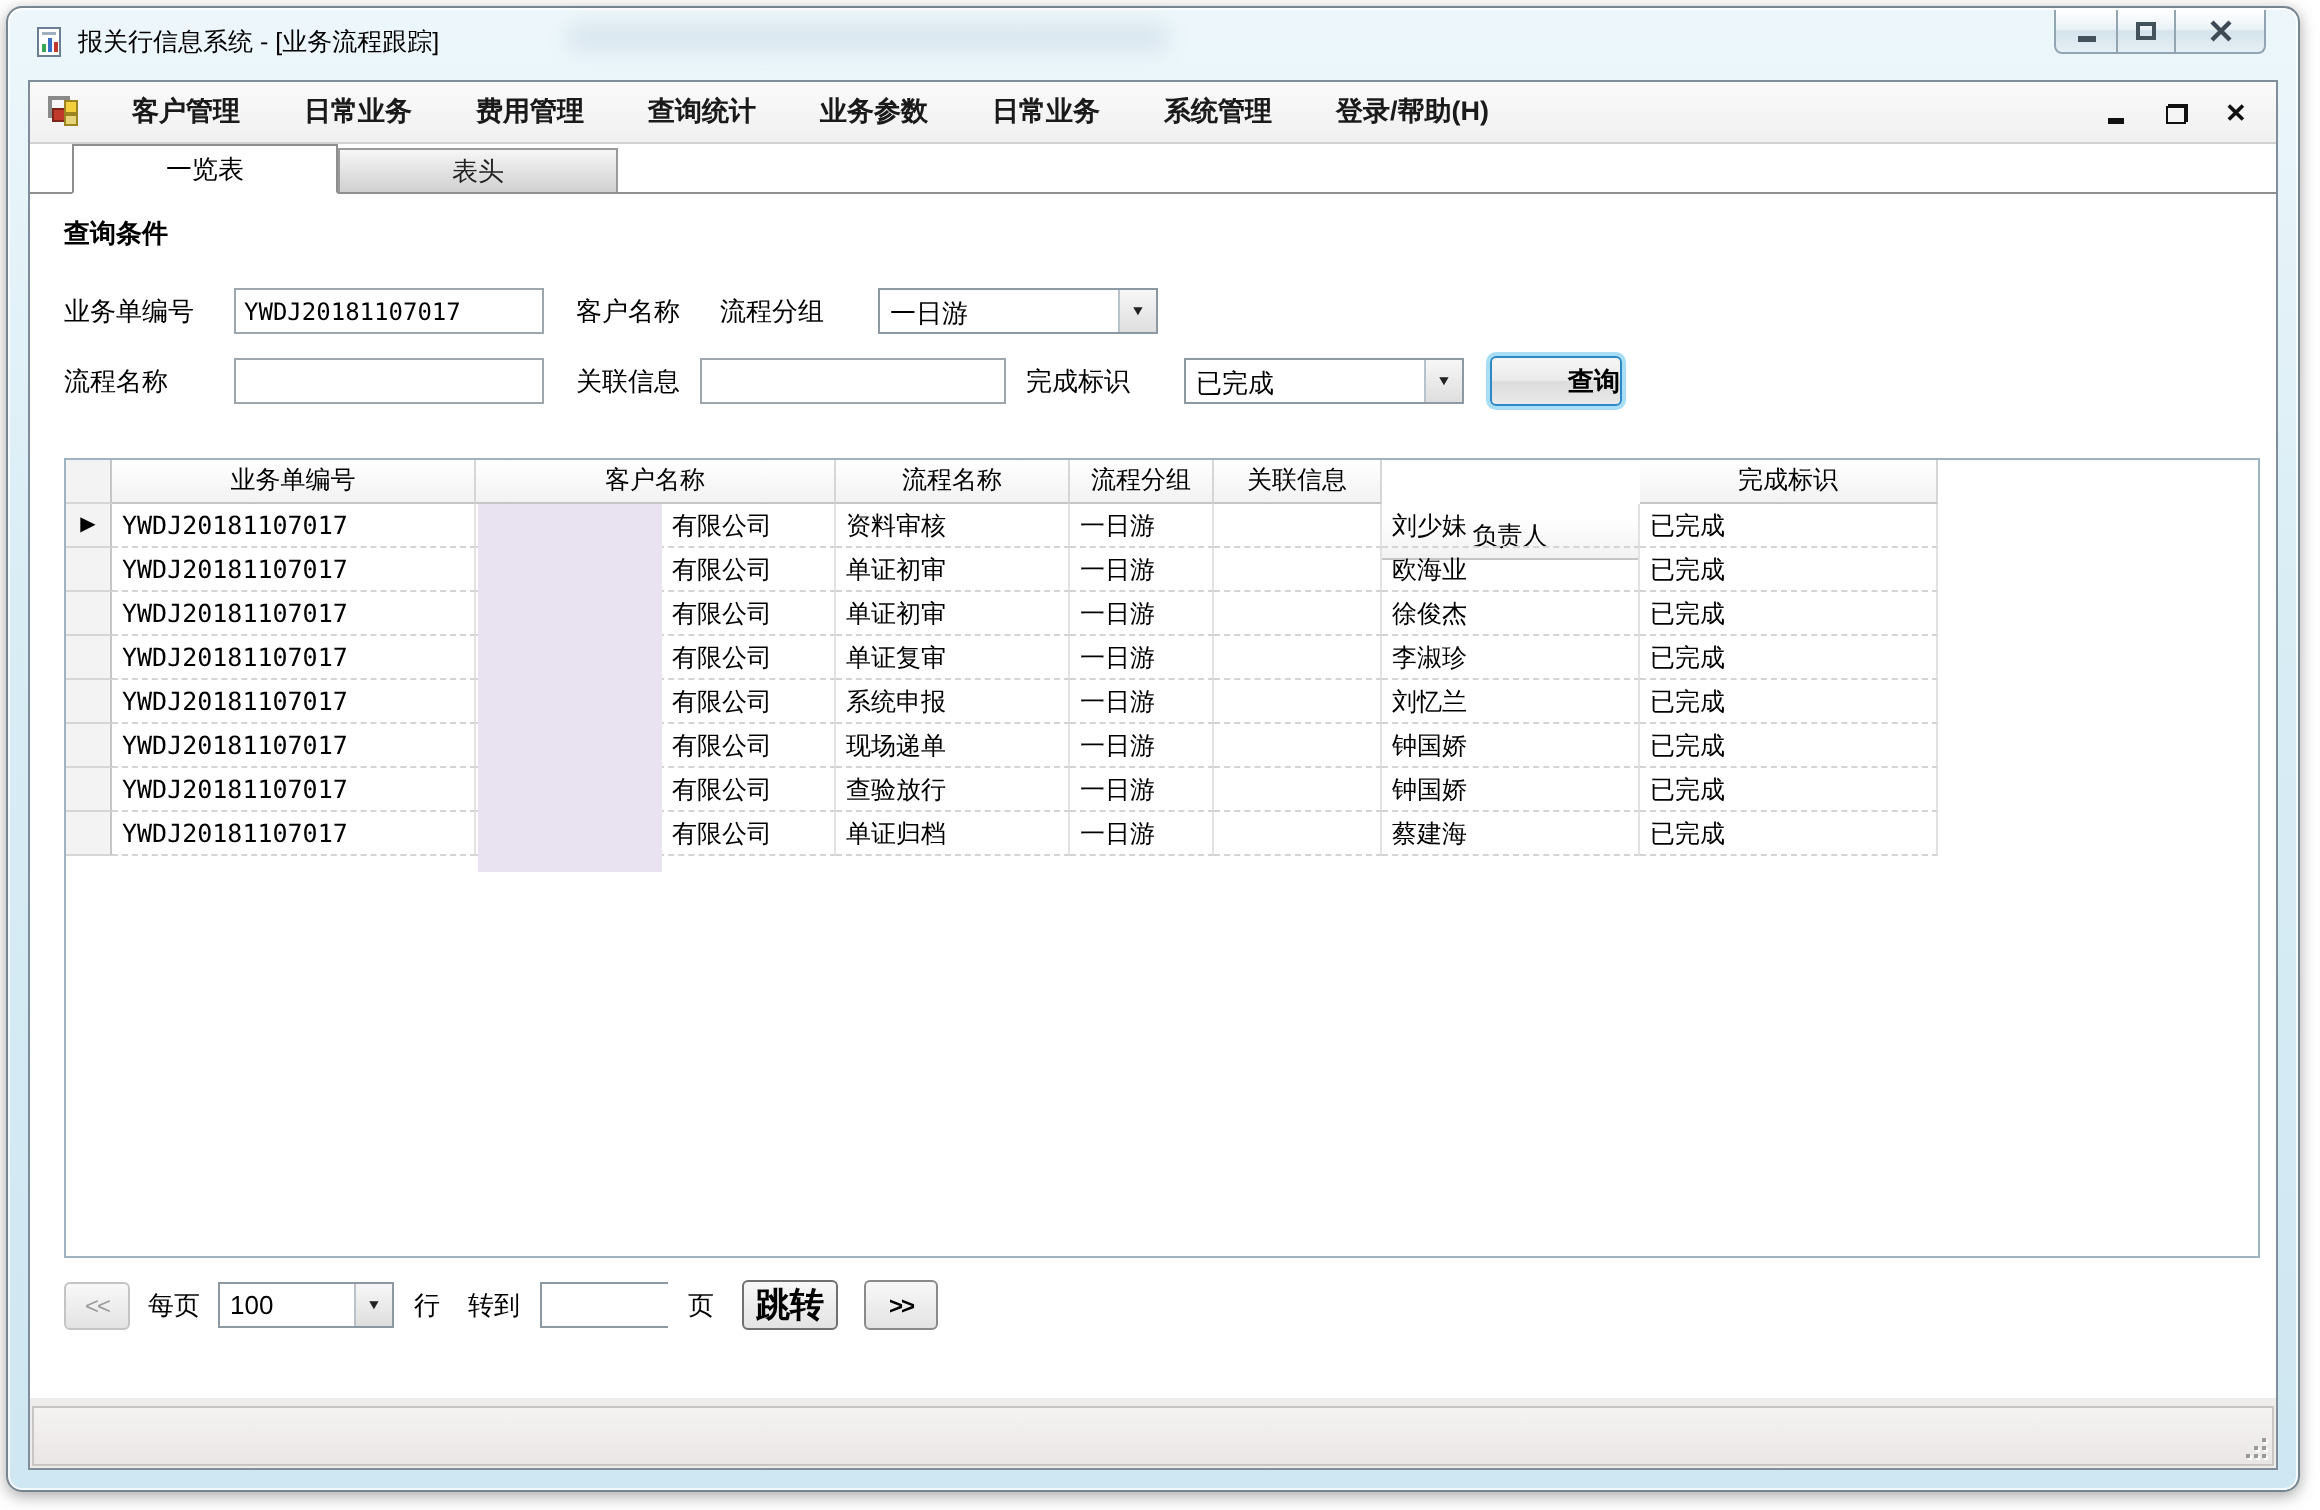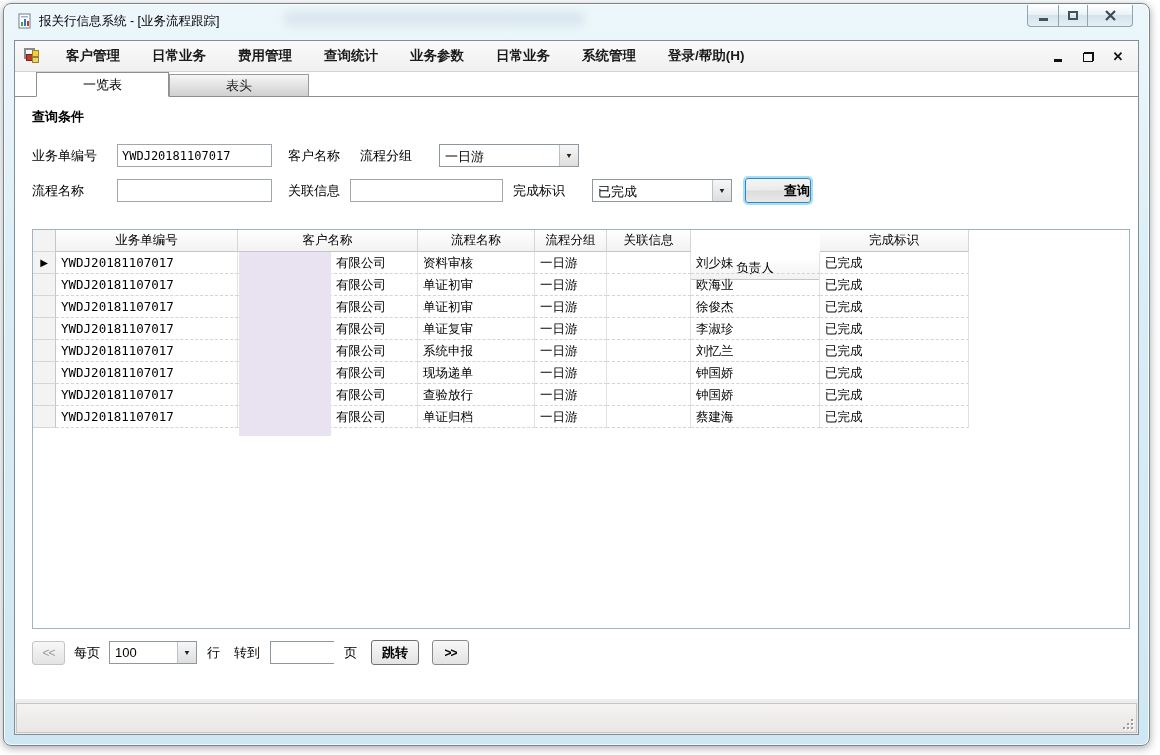--- a/index.html
+++ b/index.html
@@ -104,21 +104,21 @@
   .pg-first { width:33px; color:#9b9b9b; border-color:#c4c4c4; letter-spacing:-1px; }
   .pg-label { margin:0 9px; }
   .pg-combo { width:88px; height:23px; }
   .pg-unit { margin:0 14px 0 10px; }
   .spinbox { width:64px; height:23px; border:1px solid #8e98a0; background:#fff; display:flex; }
   .spin-val { flex:1; border:none; outline:none; text-align:right; font-size:13px; padding-right:3px; font-family:"Liberation Sans",sans-serif; }
   .spin-btns { width:17px; display:flex; flex-direction:column; }
   .spin-b { flex:1; border:1px solid #bfc8cf; border-right:none; background:linear-gradient(#fafafa,#e2e2e2);
     display:flex; align-items:center; justify-content:center; font-size:6px; color:#3b6fbf; cursor:pointer; }
   .spin-b + .spin-b { border-top:none; }
-  .pg-jump { width:48px; height:25px; font-weight:600; border-color:#707070; margin-right:13px; font-size:13px; }
+  .pg-jump { width:48px; height:25px; font-weight:600; border-color:#707070; margin-right:13px; font-size:17px; }
   .pg-last { width:37px; height:25px; border-color:#8a8a8a; font-weight:600; letter-spacing:-1px; }
 
   
   .statusbar { height:30px; margin:4px 1px 1px 1px; border:1px solid #c9c5c5;
     background:linear-gradient(#f5f2f2,#eae6e6); position:relative; }
   .grip { position:absolute; right:2px; bottom:2px; width:13px; height:13px; cursor:nwse-resize; }
   .grip i { position:absolute; width:2px; height:2px; background:#9a9a9a; box-shadow:1px 1px 0 #fff; }
   .grip i:nth-child(1){ right:1px; bottom:1px; } .grip i:nth-child(2){ right:1px; bottom:5px; }
   .grip i:nth-child(3){ right:1px; bottom:9px; } .grip i:nth-child(4){ right:5px; bottom:1px; }
   .grip i:nth-child(5){ right:5px; bottom:5px; } .grip i:nth-child(6){ right:9px; bottom:1px; }

